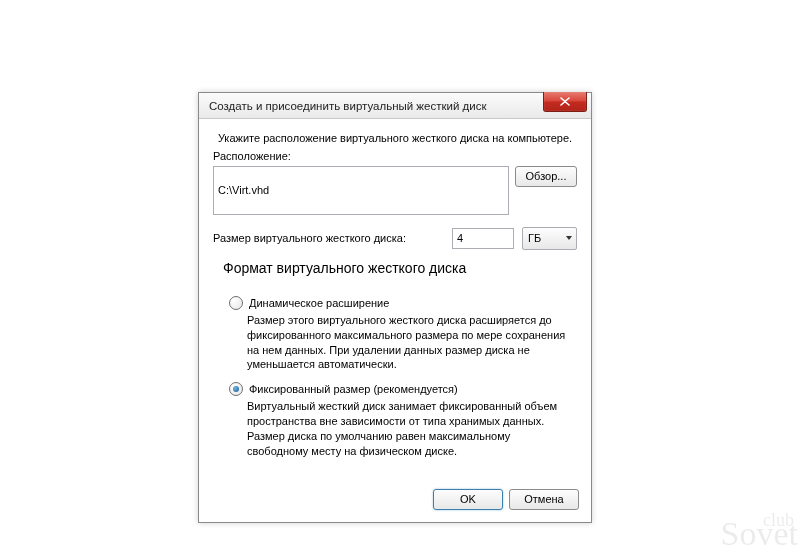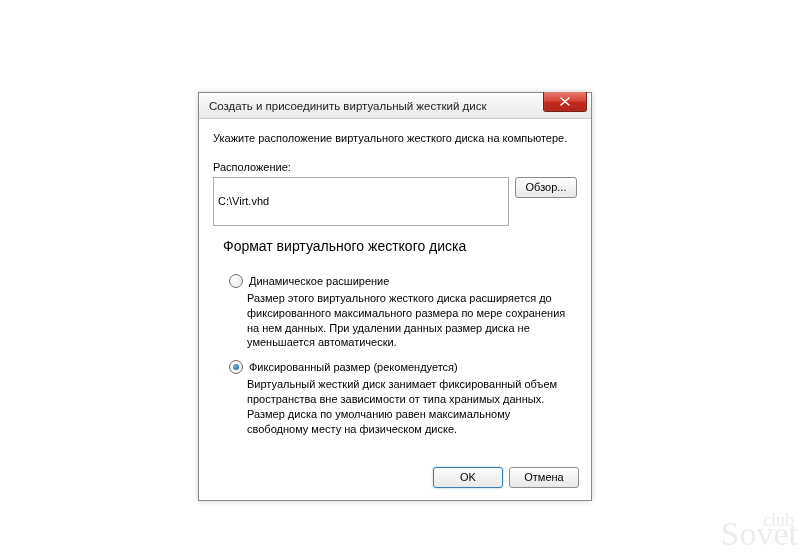--- a/index.html
+++ b/index.html
@@ -50,21 +50,22 @@
     justify-content: center;
     box-shadow: inset 0 0 1px rgba(255,255,255,0.5);
   }
   .close-btn svg { display:block; }
   .content {
     padding: 12px 14px 12px 14px;
   }
   .instr {
     font-size: 11px;
     line-height: 1.35;
-    margin-bottom: 15px;
+    margin-bottom: 4px;
+    text-align: center;
   }
   .label {
     font-size: 11px;
     margin-bottom: 4px;
   }
   .row-path {
     display: flex;
     gap: 6px;
     margin-bottom: 12px;
   }
@@ -196,20 +197,28 @@
 
   <div class="content">
     <div class="instr">Укажите расположение виртуального жесткого диска на компьютере.</div>
     <div class="label">Расположение:</div>
 
     <div class="row-path">
       <input class="path-input" type="text" value="C:\Virt.vhd" style="">
       <button class="btn">Обзор...</button>
     </div>
 
+    <div class="row-size">
+      <span class="size-label">Размер виртуального жесткого диска:</span>
+      <input class="size-input" type="text" value="4" style="">
+      <div class="unit-select">
+        <span>ГБ</span>
+        <span class="arrow"></span>
+      </div>
+    </div>
 
     <div class="group">
       <div class="group-title">Формат виртуального жесткого диска</div>
 
       <div class="radio-row">
         <span class="radio"></span>
         <span class="radio-label">Динамическое расширение</span>
       </div>
       <div class="radio-desc">Размер этого виртуального жесткого диска расширяется до фиксированного максимального размера по мере сохранения на нем данных. При удалении данных размер диска не уменьшается автоматически.</div>
 

